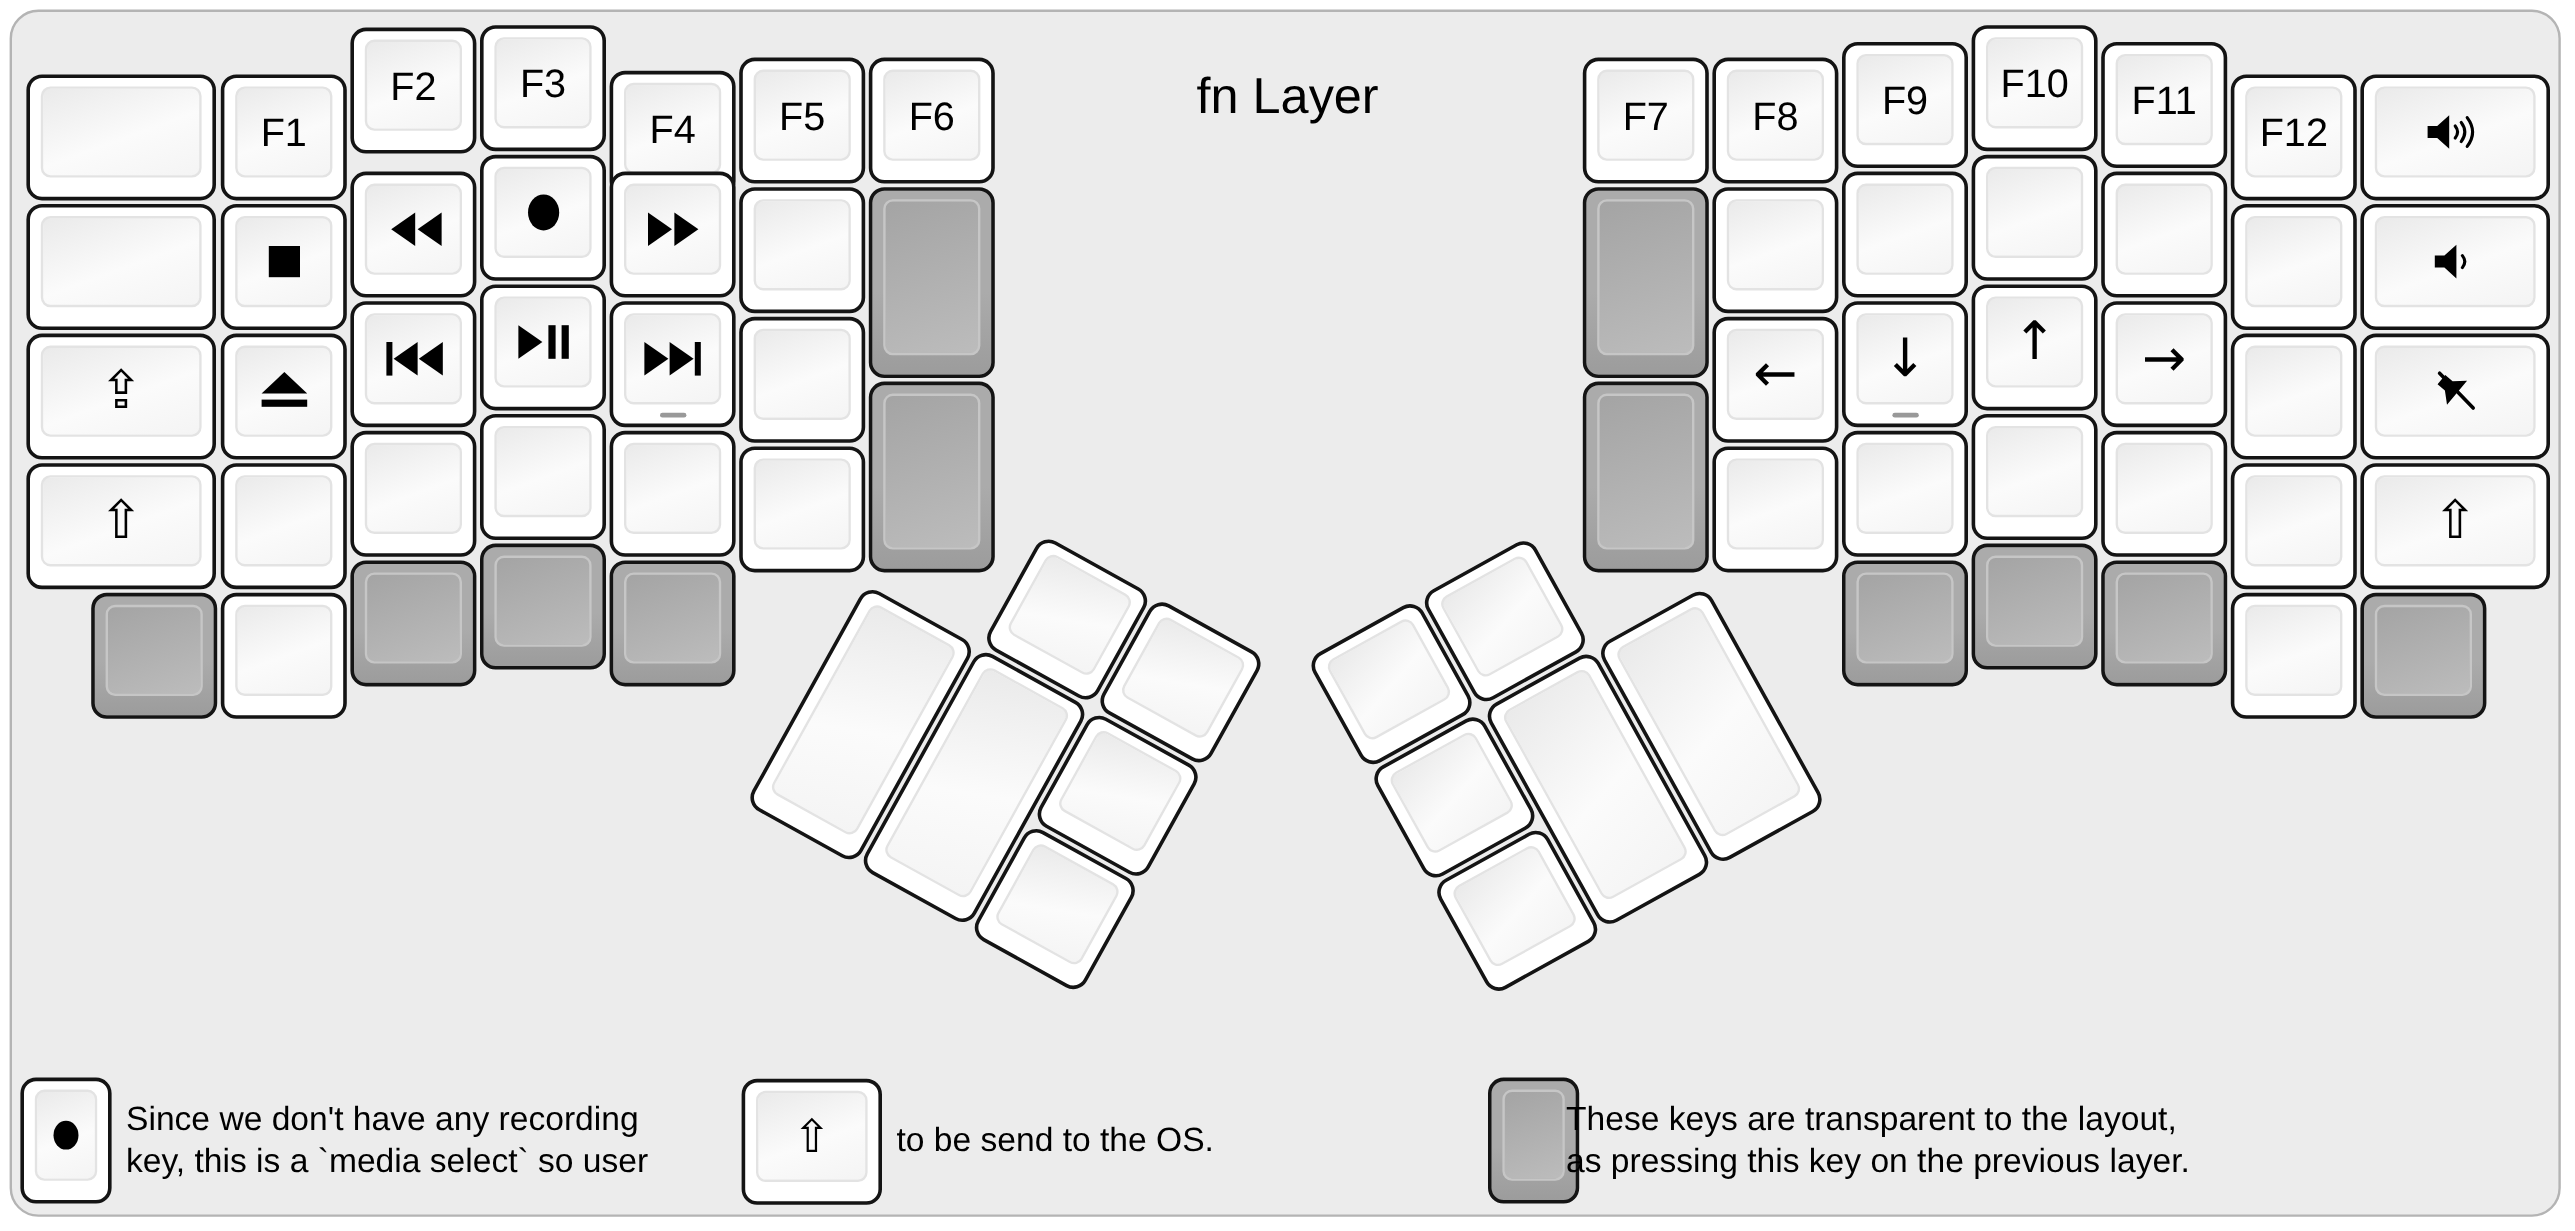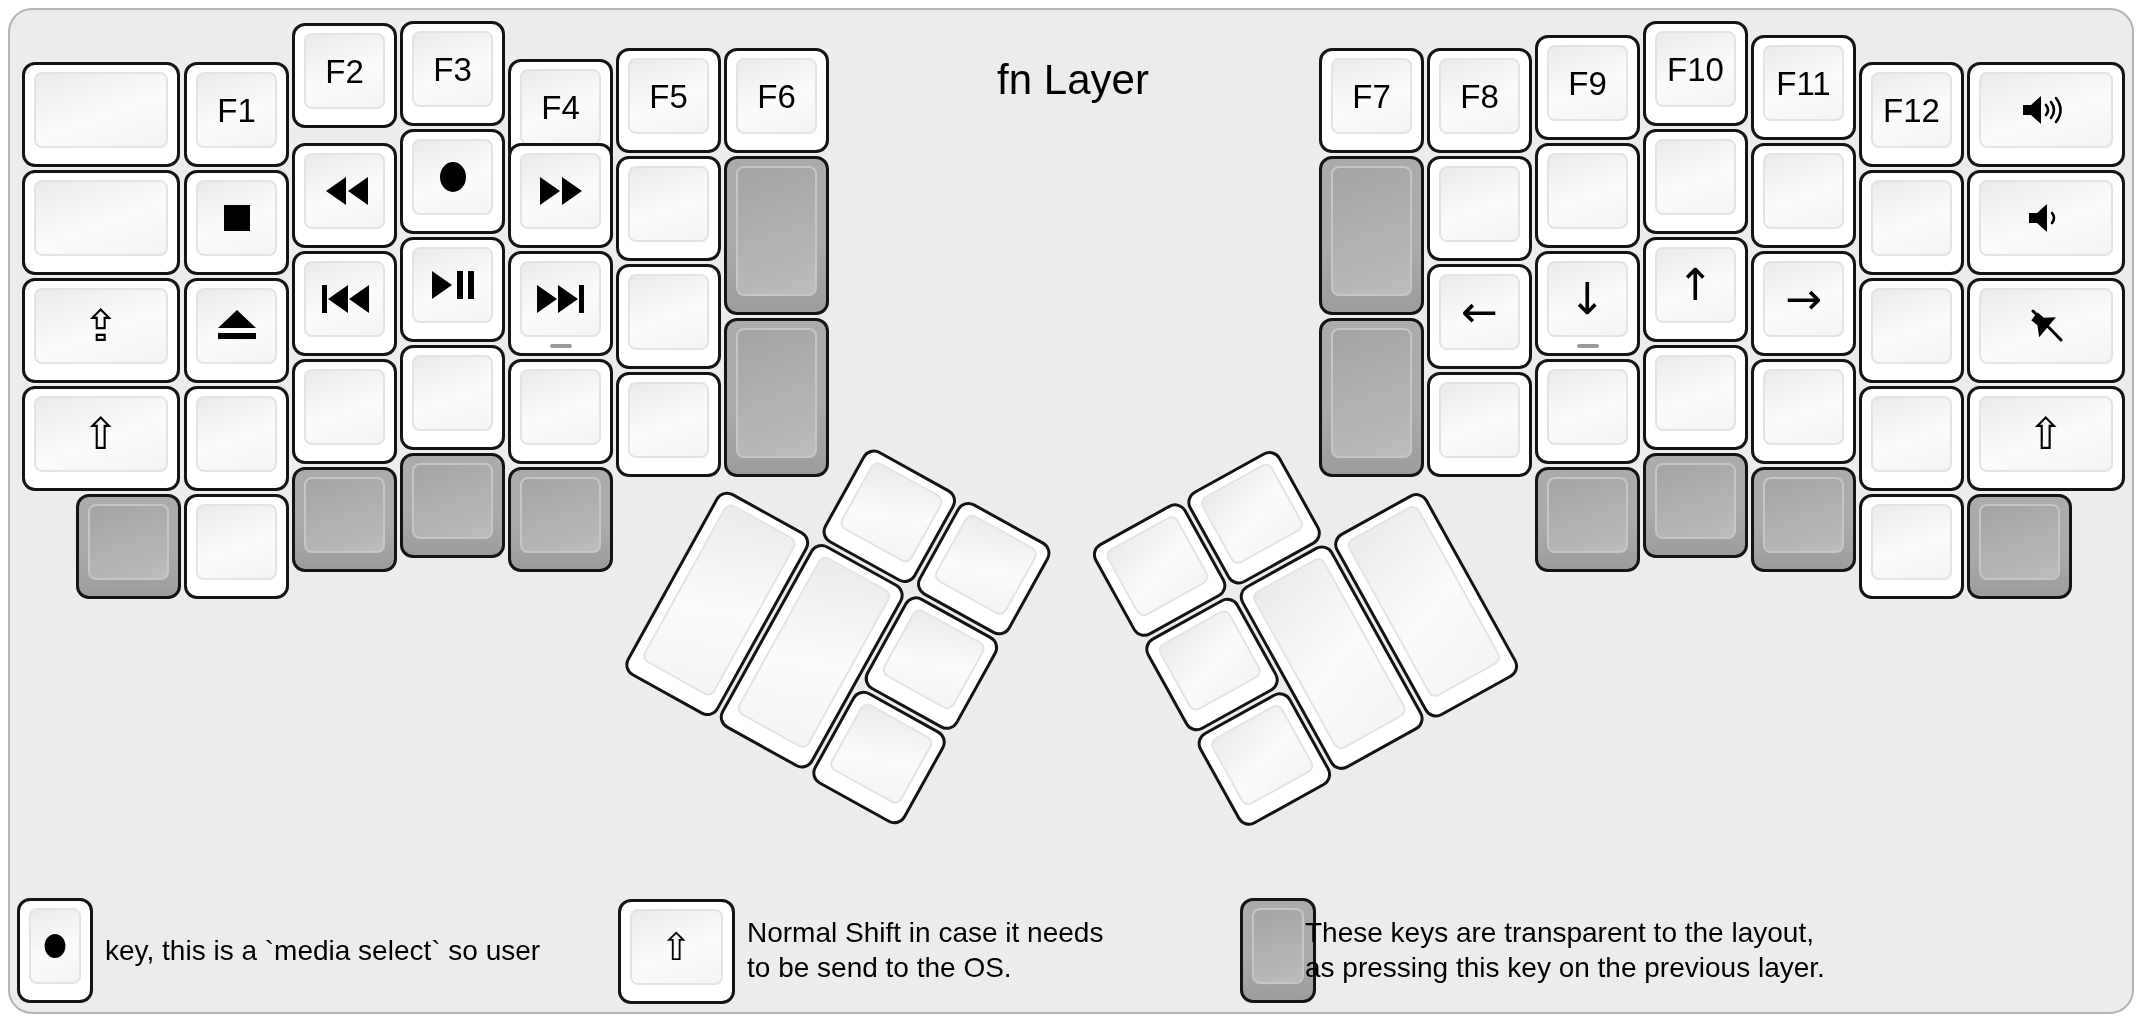--- a/index.html
+++ b/index.html
@@ -400,22 +400,22 @@
       <div class="surface">
         <span class="glyph sym" style="font-size: 38px;">⇧</span>
       </div>
     </div>
     <div class="key gray" style="left: 1240px; top: 898px; width: 76px; height: 105px;">
       <div class="surface"></div>
     </div>
   </div>
 
 <div class="legend-item" id="legend-0" style="left: 105px;">
+  <div>Since we don't have any recording</div>
   <div>key, this is a `media select` so user</div>
 </div>
 <div class="legend-item" id="legend-1" style="left: 747px;">
-  <div>Normal Shift in case it needs</div>
   <div>to be send to the OS.</div>
 </div>
 <div class="legend-item" id="legend-2" style="left: 1305px;">
   <div>These keys are transparent to the layout,</div>
   <div>as pressing this key on the previous layer.</div>
 </div>
 
 </body></html>

